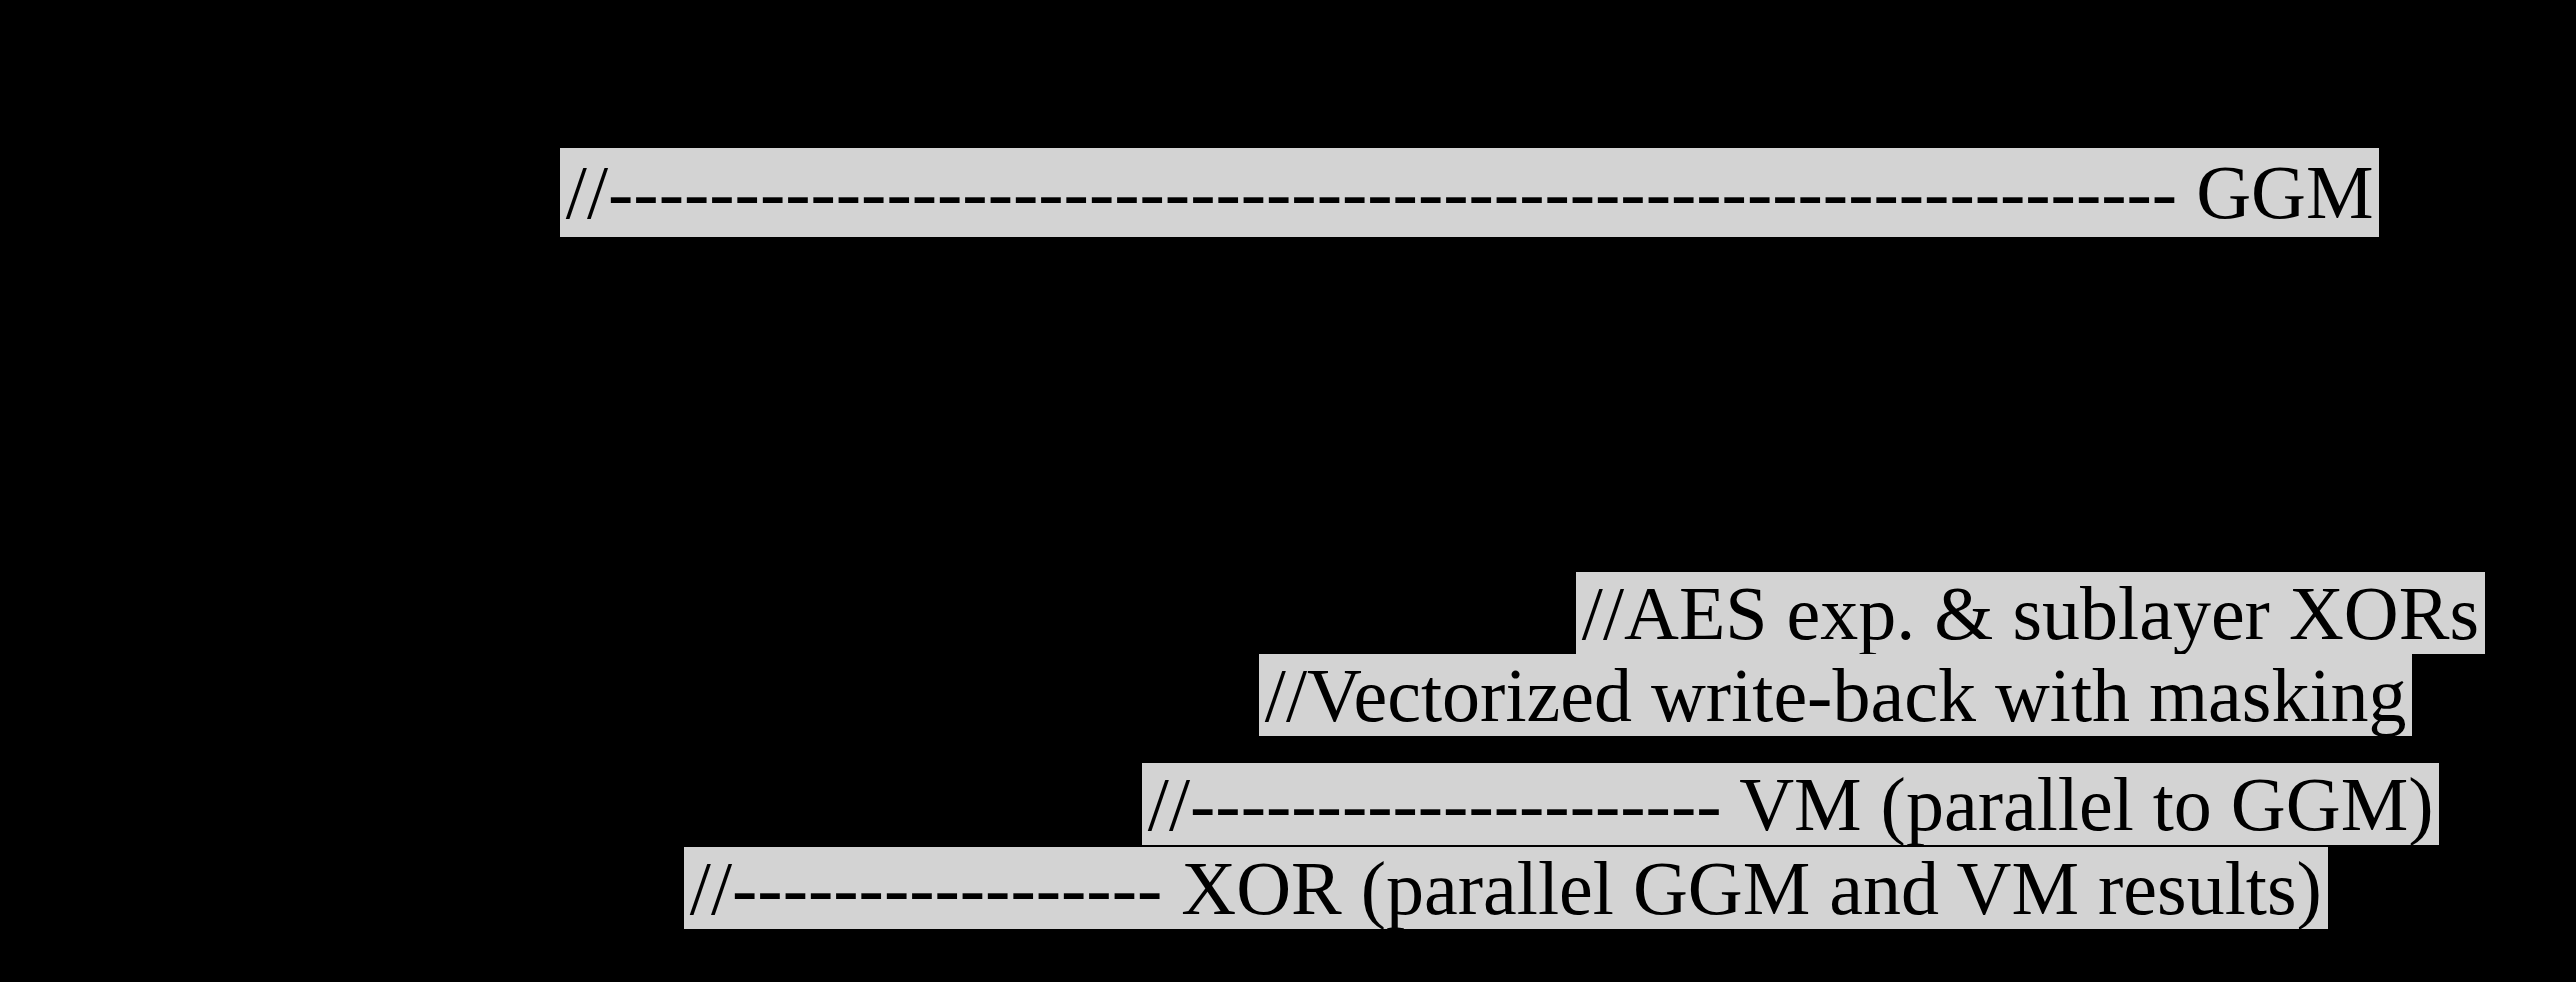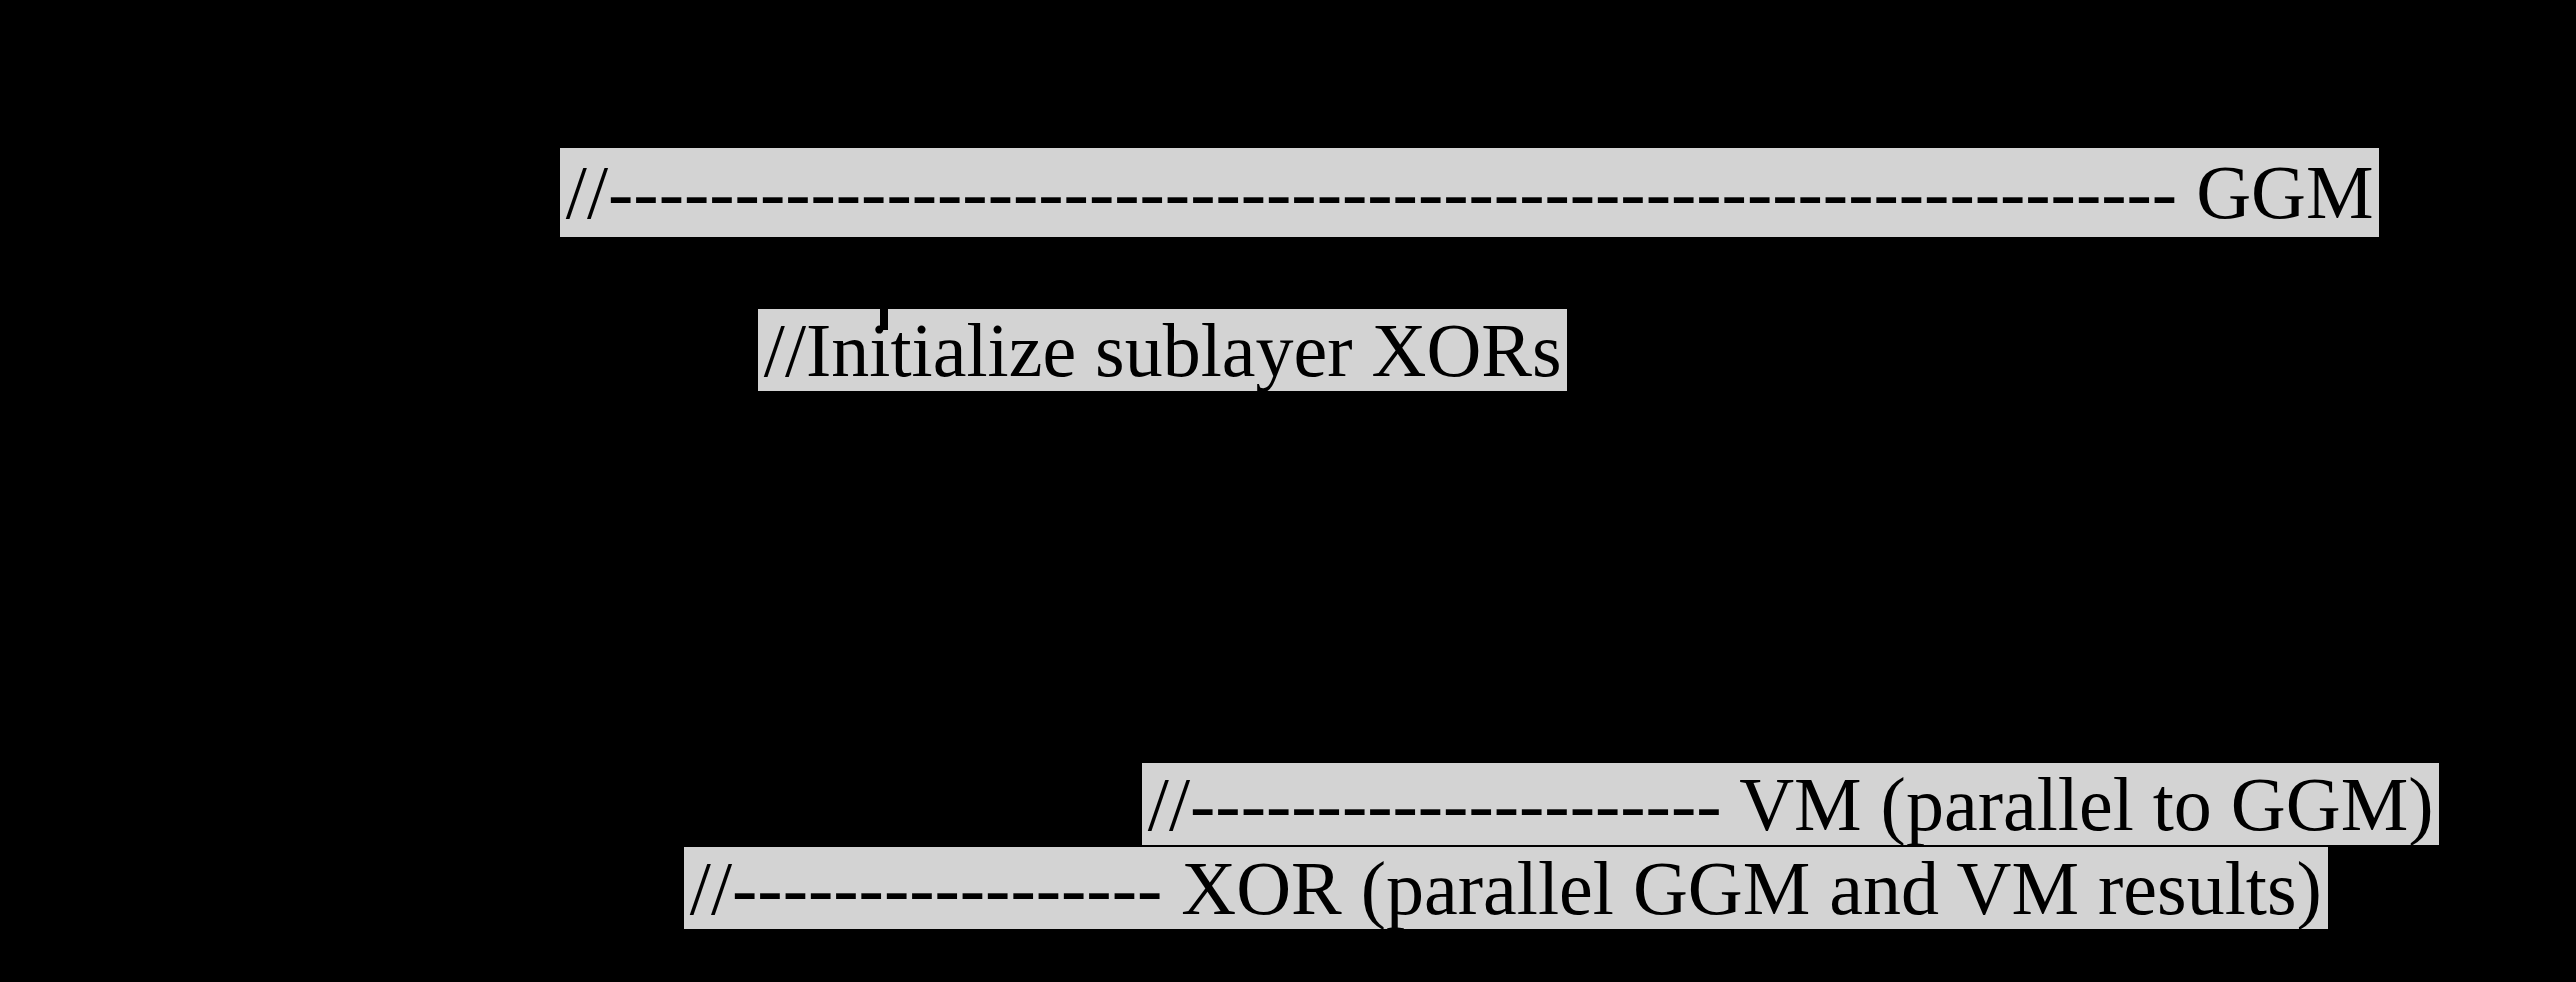--- a/index.html
+++ b/index.html
@@ -45,25 +45,26 @@
     background: #000000;
   }
 </style>
 </head>
 <body>
 
 <div class="figure">
 
   <div class="comment c1">//-------------------------------------------------------------- GGM</div>
 
-  <div class="comment c2">//Initialize sublayer XORs</div>
 
   <div class="artifact"></div>
 
 
+  <div class="comment c4">//AES exp. &amp; sublayer XORs</div>
 
+  <div class="comment c5">//Vectorized write-back with masking</div>
 
   <div class="comment c6">//--------------------- VM (parallel to GGM)</div>
 
   <div class="comment c7">//----------------- XOR (parallel GGM and VM results)</div>
 
 </div>
 
 
 </body></html>

